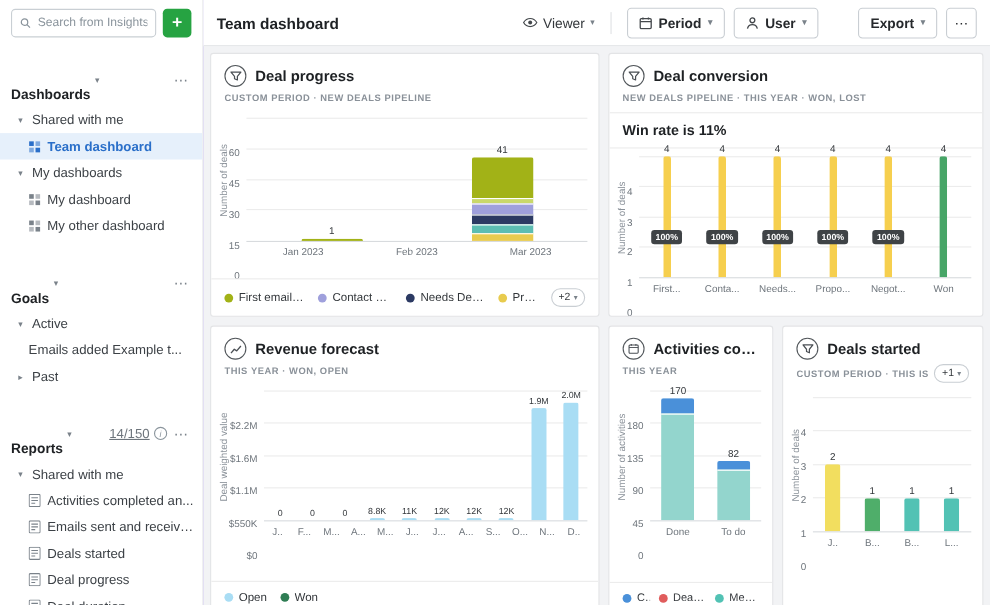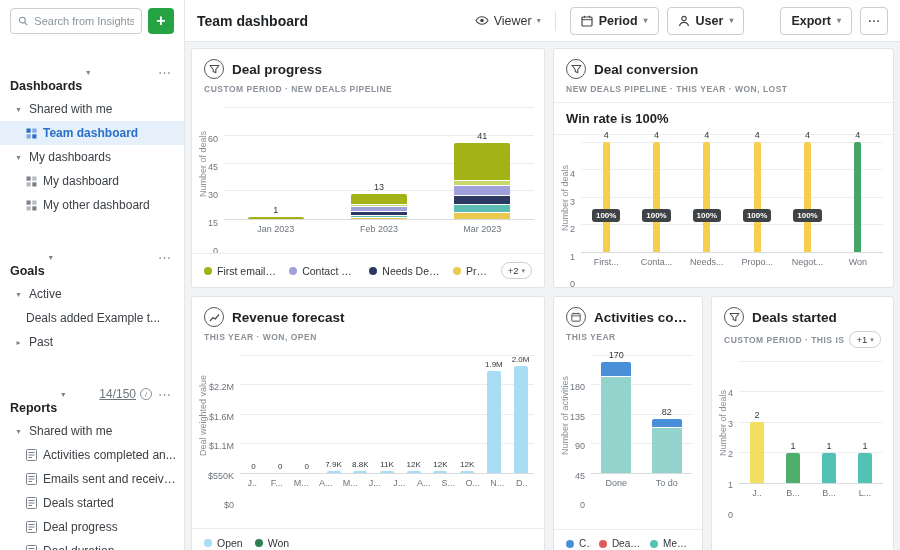--- a/index.html
+++ b/index.html
@@ -139,21 +139,21 @@
       <span class="stitle">Goals</span>
       <span class="caret">▾</span>
       <span class="sp"></span>
       <span class="dots">⋯</span>
     </div>
     <div class="titem">
       <span class="caret">▾</span>
       <span class="lbl">Active</span>
     </div>
     <div class="titem leaf">
-      <span class="lbl">Deals added Example t...</span>
+      <span class="lbl">Emails added Example t...</span>
     </div>
     <div class="titem">
       <span class="caret">▸</span>
       <span class="lbl">Past</span>
     </div>
 
     <div class="shead" style="margin-top:10px">
       <span class="stitle">Reports</span>
       <span class="caret">▾</span>
       <span class="sp"></span>
@@ -290,31 +290,20 @@
                   <div class="grid" style="bottom: 50%;"></div>
                   <div class="grid" style="bottom: 75%;"></div>
                   <div class="grid" style="bottom: 100%;"></div>
                   <div class="col">
                     <div class="vlab">1</div>
                     <div class="bar" style="width: 56px;">
                       <div class="seg" style="height: 2px; background: rgb(162, 178, 23);"></div>
                     </div>
                   </div>
                   <div class="col">
-                    <div class="vlab">13</div>
-                    <div class="bar" style="width: 56px;">
-                      <div class="seg" style="height: 9.33333px; background: rgb(162, 178, 23);"></div>
-                      <div class="seg" style="height: 2px; background: rgb(201, 216, 106);"></div>
-                      <div class="seg" style="height: 5.6px; background: rgb(159, 160, 220);"></div>
-                      <div class="seg" style="height: 3.73333px; background: rgb(44, 58, 99);"></div>
-                      <div class="seg" style="height: 2px; background: rgb(92, 189, 178);"></div>
-                      <div class="seg" style="height: 2px; background: rgb(232, 203, 78);"></div>
-                    </div>
-                  </div>
-                  <div class="col">
                     <div class="vlab">41</div>
                     <div class="bar" style="width: 56px;">
                       <div class="seg" style="height: 37.3333px; background: rgb(162, 178, 23);"></div>
                       <div class="seg" style="height: 5.6px; background: rgb(201, 216, 106);"></div>
                       <div class="seg" style="height: 9.33333px; background: rgb(159, 160, 220);"></div>
                       <div class="seg" style="height: 9.33333px; background: rgb(44, 58, 99);"></div>
                       <div class="seg" style="height: 7.46667px; background: rgb(92, 189, 178);"></div>
                       <div class="seg" style="height: 7.46667px; background: rgb(232, 203, 78);"></div>
                     </div>
                   </div>
@@ -353,21 +342,21 @@
         <div class="card" style="flex:1">
           <div class="chead">
             <span class="cicon">
                 <svg width="11" height="11" viewBox="0 0 11 11">
                   <path d="M1 1.5h9L6.8 5.5v3.2L4.2 7.6V5.5Z" fill="none" stroke="#4a4f54" stroke-width="1.1" stroke-linejoin="round"></path>
                 </svg>
               </span>
             <span class="ctitle">Deal conversion</span>
           </div>
           <div class="csub">NEW DEALS PIPELINE · THIS YEAR · WON, LOST</div>
-          <div class="winrate">Win rate is 100%</div>
+          <div class="winrate">Win rate is 11%</div>
           <div class="chartbox" style="padding-top:8px">
               <div class="ylab" style="height: 110px;">Number of deals</div>
               <div class="yax" style="height: 110px;">
                 <div>4</div>
                 <div>3</div>
                 <div>2</div>
                 <div>1</div>
                 <div>0</div>
               </div>
               <div class="cright">
@@ -461,26 +450,20 @@
                     <div class="vlab" style="font-size: 8px;">0</div>
                     <div class="bar" style="width: 14px;"></div>
                   </div>
                   <div class="col">
                     <div class="vlab" style="font-size: 8px;">0</div>
                     <div class="bar" style="width: 14px;"></div>
                   </div>
                   <div class="col">
                     <div class="vlab" style="font-size: 8px;">0</div>
                     <div class="bar" style="width: 14px;"></div>
-                  </div>
-                  <div class="col">
-                    <div class="vlab" style="font-size: 8px;">7.9K</div>
-                    <div class="bar" style="width: 14px;">
-                      <div class="seg" style="height: 2px; background: rgb(169, 221, 244);"></div>
-                    </div>
                   </div>
                   <div class="col">
                     <div class="vlab" style="font-size: 8px;">8.8K</div>
                     <div class="bar" style="width: 14px;">
                       <div class="seg" style="height: 2px; background: rgb(169, 221, 244);"></div>
                     </div>
                   </div>
                   <div class="col">
                     <div class="vlab" style="font-size: 8px;">11K</div>
                     <div class="bar" style="width: 14px;">

